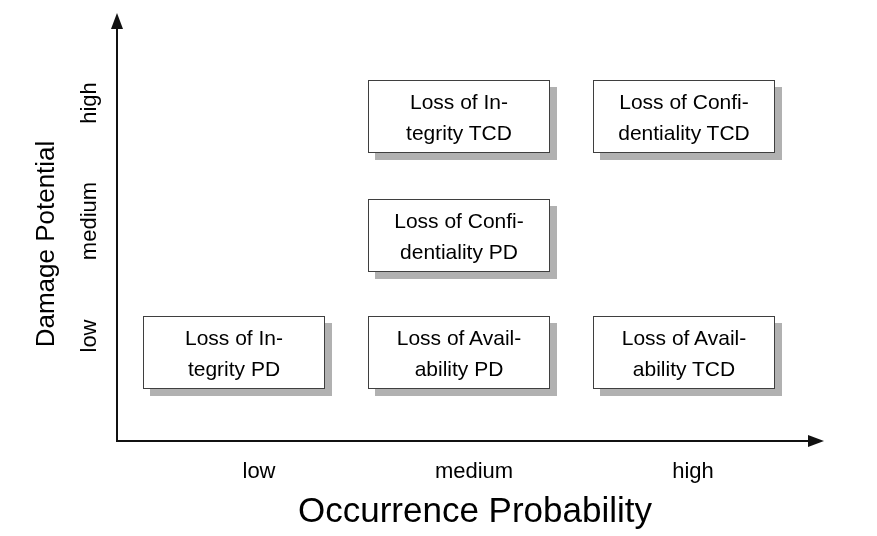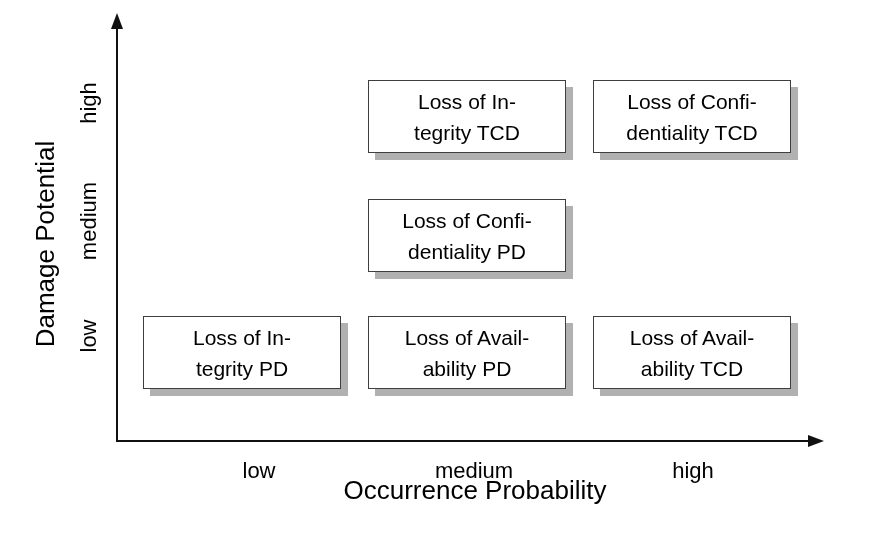--- a/index.html
+++ b/index.html
@@ -24,23 +24,23 @@
     border-bottom: 16px solid #111111;
   }
   #x-axis-arrow {
     left: 808px; top: 435px;
     border-top: 6px solid transparent;
     border-bottom: 6px solid transparent;
     border-left: 16px solid #111111;
   }
   
   .x-axis-label {
-    position: absolute; left: 475px; top: 490px;
+    position: absolute; left: 475px; top: 510px;
     transform: translate(-50%, -50%);
-    font-size: 26px; white-space: nowrap;
+    font-size: 35px; white-space: nowrap;
   }
   .y-axis-label {
     position: absolute; left: 45px; top: 244px;
     transform: translate(-50%, -50%) rotate(-90deg);
     font-size: 26px; white-space: nowrap;
   }
   
   .x-tick {
     position: absolute; top: 471px;
     transform: translate(-50%, -50%);
@@ -53,21 +53,21 @@
     position: absolute; left: 89px;
     transform: translate(-50%, -50%) rotate(-90deg);
     font-size: 22px; white-space: nowrap;
   }
   #y-tick-high   { top: 103px; }
   #y-tick-medium { top: 221px; }
   #y-tick-low    { top: 336px; }
   
   .node {
     position: absolute;
-    width: 198px; height: 73px;
+    width: 182px; height: 73px;
     background: #ffffff;
     border: 1.5px solid #3f3f3f;
     box-shadow: 7px 7px 0 #b1b1b1;
     display: flex; align-items: center; justify-content: center;
     text-align: center;
     font-size: 21px; line-height: 31px;
     white-space: pre-line;
     box-sizing: border-box;
   }
   #node-integrity-tcd       { left: 368px; top: 80px;  }

